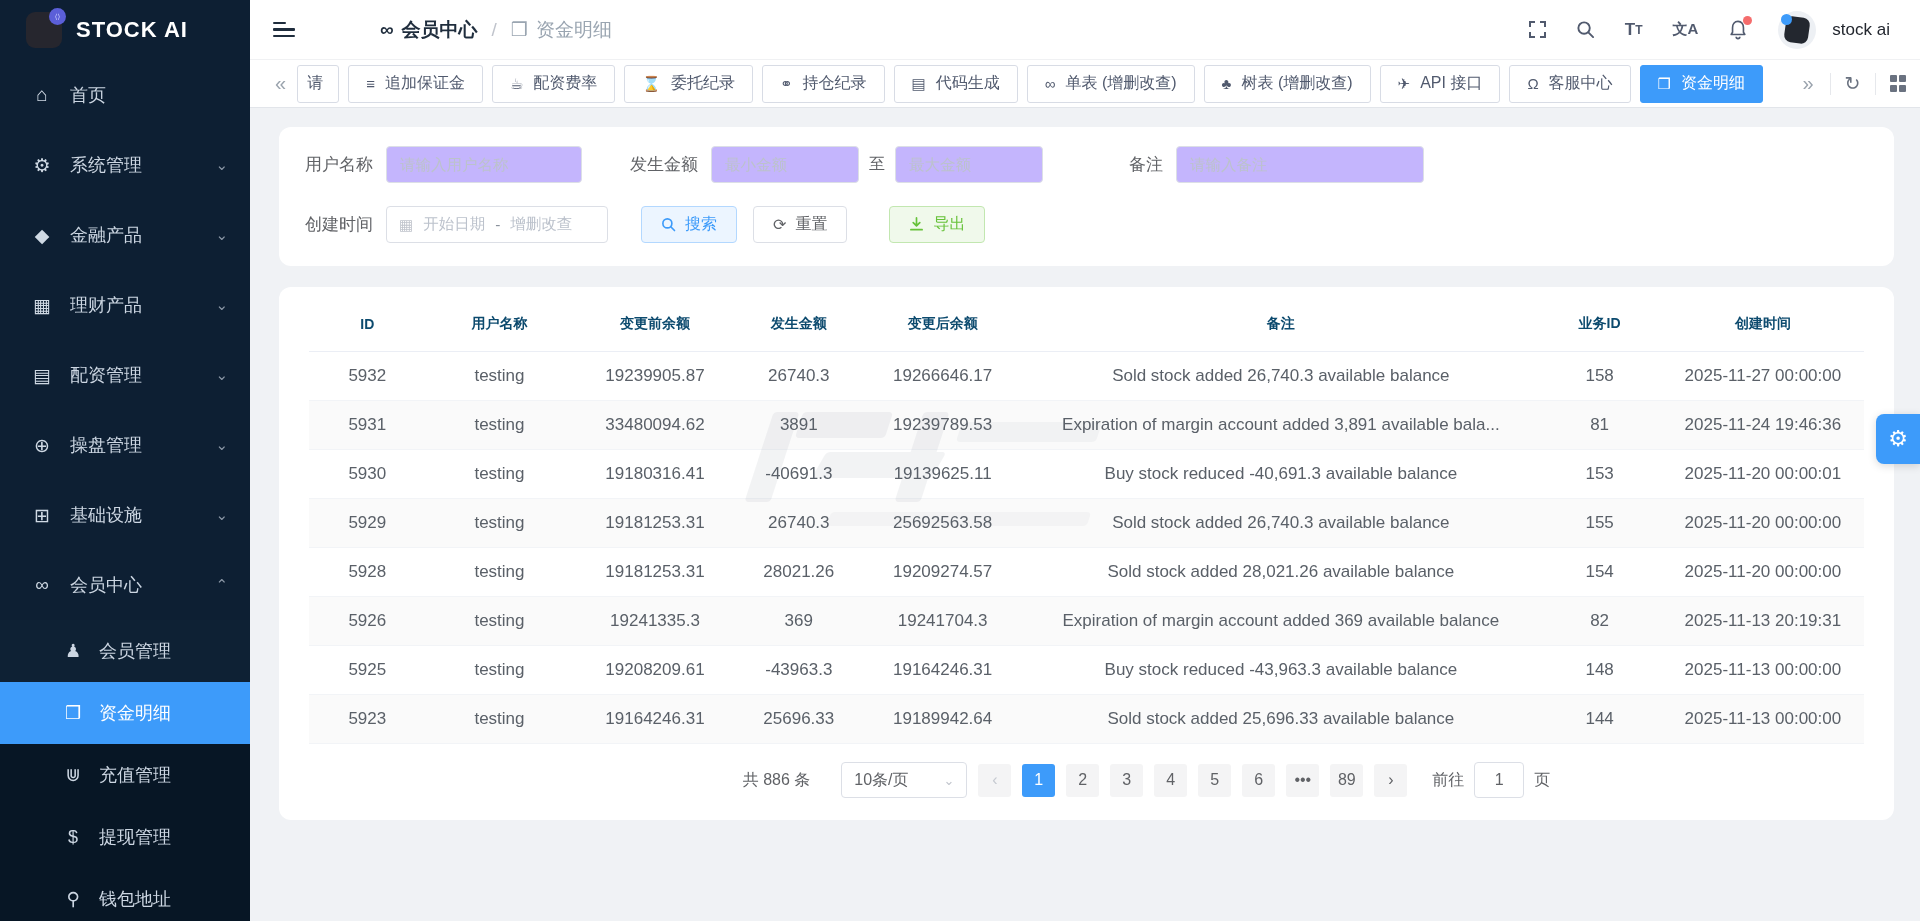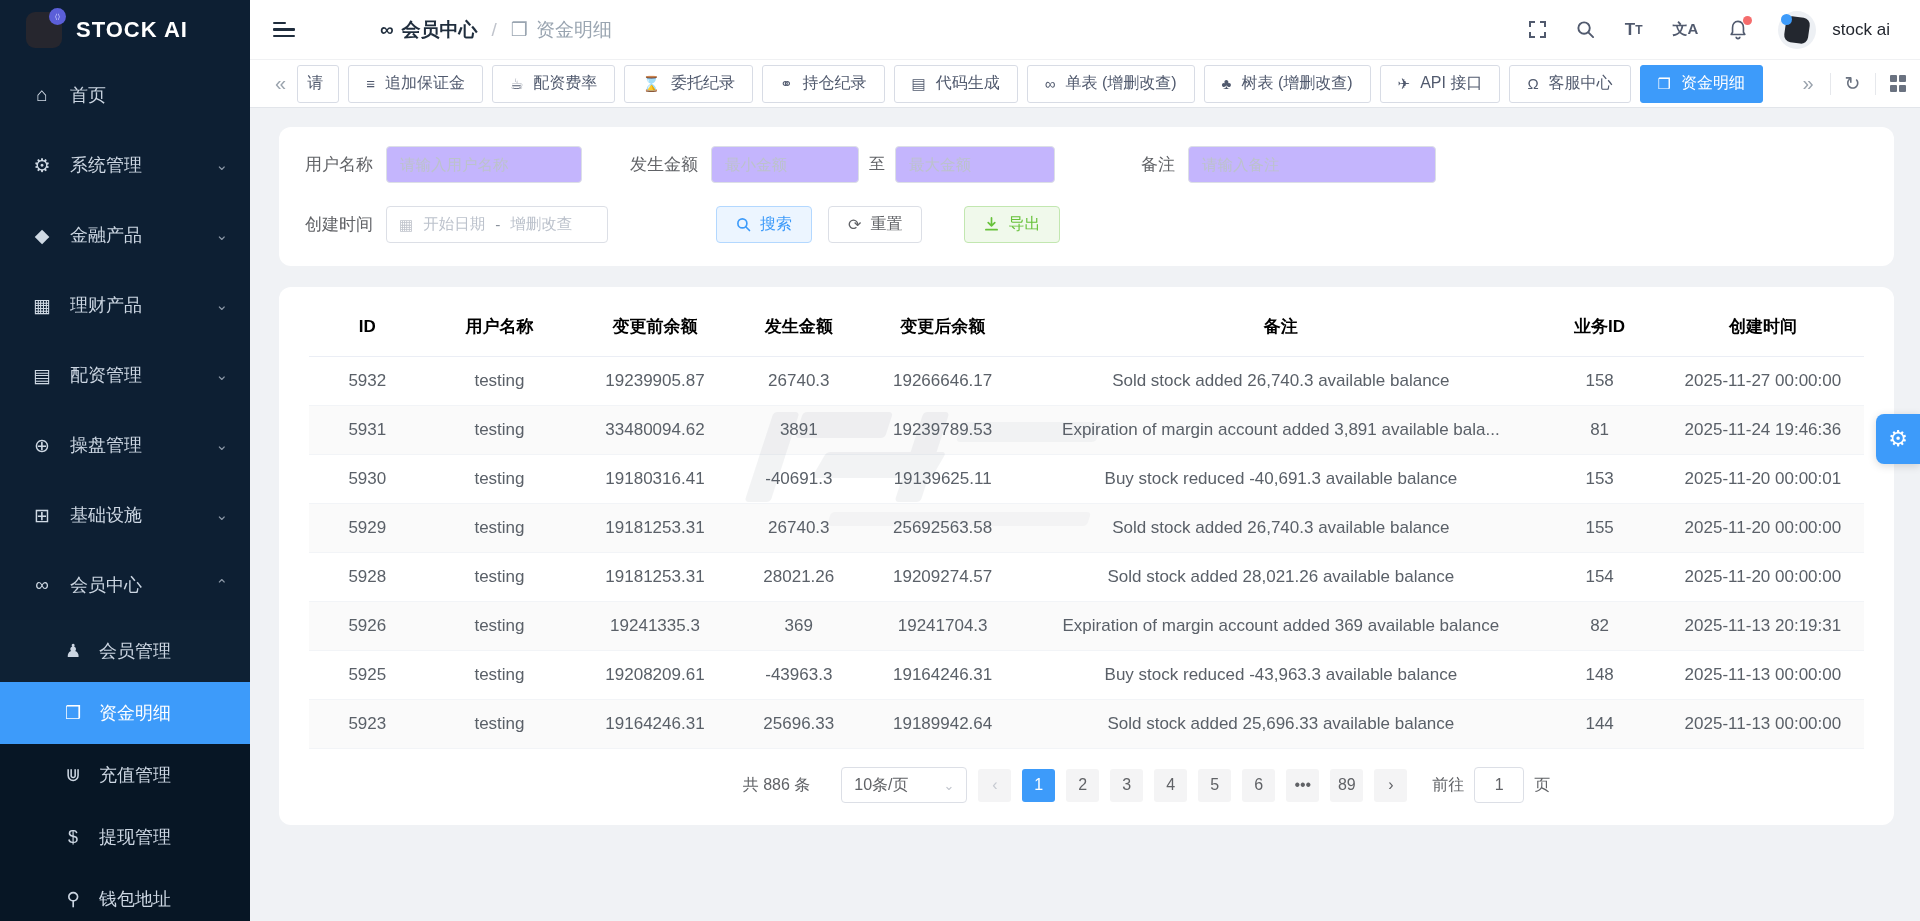--- a/index.html
+++ b/index.html
@@ -69,36 +69,36 @@
   
   .content { flex:1; padding:19px 26px 0 29px; overflow:hidden; position:relative; }
   .card { background:#ffffff; border-radius:12px; }
   .search-card { padding:19px 24px 23px 26px; margin-bottom:21px; }
   .form-row { display:flex; align-items:center; }
   .form-row + .form-row { margin-top:23px; }
   .fgroup { display:flex; align-items:center; }
   .flabel { font-size:17px; color:#606266; margin-right:13px; white-space:nowrap; }
   .finput { height:37px; border:1px solid #dcdfe6; border-radius:4px; padding:0 13px; font-size:15.5px; color:#606266; font-family:inherit; outline:none; background:#c4b5fd; }
   .finput::placeholder { color:#bcc2cc; }
-  .w-user { width:196px; } .w-min { width:148px; } .w-max { width:160px; } .w-note { width:248px; }
+  .w-user { width:196px; } .w-min { width:148px; } .w-max { width:148px; } .w-note { width:248px; }
   .amount-to { margin:0 10px; color:#606266; font-size:16px; }
   .gap-l { margin-left:48px; } .gap-xl { margin-left:86px; }
   .date-box { width:222px; height:37px; border:1px solid #dcdfe6; border-radius:4px; display:flex; align-items:center; padding:0 12px; gap:10px; color:#bcc2cc; font-size:15.5px; cursor:text; }
   .cal-icon { color:#c0c4cc; font-size:15px; }
   .date-sep { color:#8a919c; }
   .btn { height:37px; border-radius:4px; font-size:16px; padding:0 19px; display:inline-flex; align-items:center; gap:9px; cursor:pointer; border:1px solid transparent; font-family:inherit; }
   .btn .b-icon { font-size:16px; display:flex; align-items:center; }
-  .btn-search { background:#ecf5ff; border-color:#b3d8ff; color:#3d9bfa; margin-left:108px; }
+  .btn-search { background:#ecf5ff; border-color:#b3d8ff; color:#3d9bfa; margin-left:33px; }
   .btn-reset { background:#ffffff; border-color:#dcdfe6; color:#606266; margin-left:16px; }
   .btn-export { background:#f0f9eb; border-color:#c2e7b0; color:#67c23a; margin-left:42px; }
 
   
   .table-card { padding:8px 30px 14px; position:relative; }
   table { width:100%; border-collapse:collapse; table-layout:fixed; }
-  th { color:#000000; font-weight:bold; font-size:17px; padding:20px 8px 18px; border-bottom:1px solid #ebeef5; text-align:center; white-space:nowrap; }
+  th { color:#0c4a6e; font-weight:bold; font-size:14px; padding:20px 8px 18px; border-bottom:1px solid #ebeef5; text-align:center; white-space:nowrap; }
   td { font-size:17px; color:#5a6068; padding:14px 8px; text-align:center; white-space:nowrap; overflow:hidden; text-overflow:ellipsis; border-bottom:1px solid #f2f4f7; }
   tbody tr:nth-child(even) { background:#fafafa; }
   .watermark { position:absolute; left:480px; top:125px; width:420px; height:130px; opacity:0.07; pointer-events:none; }
   .watermark i { position:absolute; background:#5a6577; transform:skewX(-18deg); border-radius:4px; }
   .watermark i:nth-child(1){ left:0; top:0; width:26px; height:90px; }
   .watermark i:nth-child(2){ left:40px; top:0; width:90px; height:26px; }
   .watermark i:nth-child(3){ left:60px; top:40px; width:120px; height:26px; transform:skewX(-30deg); }
   .watermark i:nth-child(4){ left:150px; top:0; width:26px; height:90px; }
   .watermark i:nth-child(5){ left:200px; top:10px; width:140px; height:20px; opacity:.7; }
   .watermark i:nth-child(6){ left:70px; top:100px; width:260px; height:14px; opacity:.6; }

